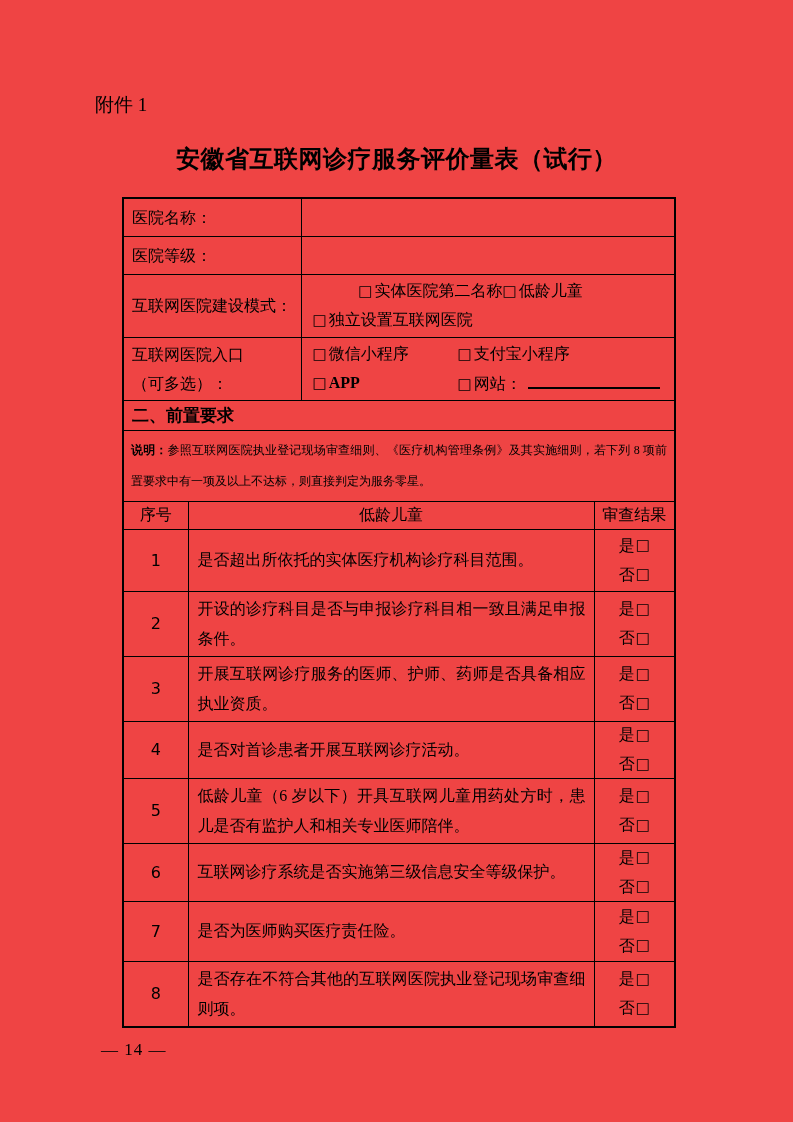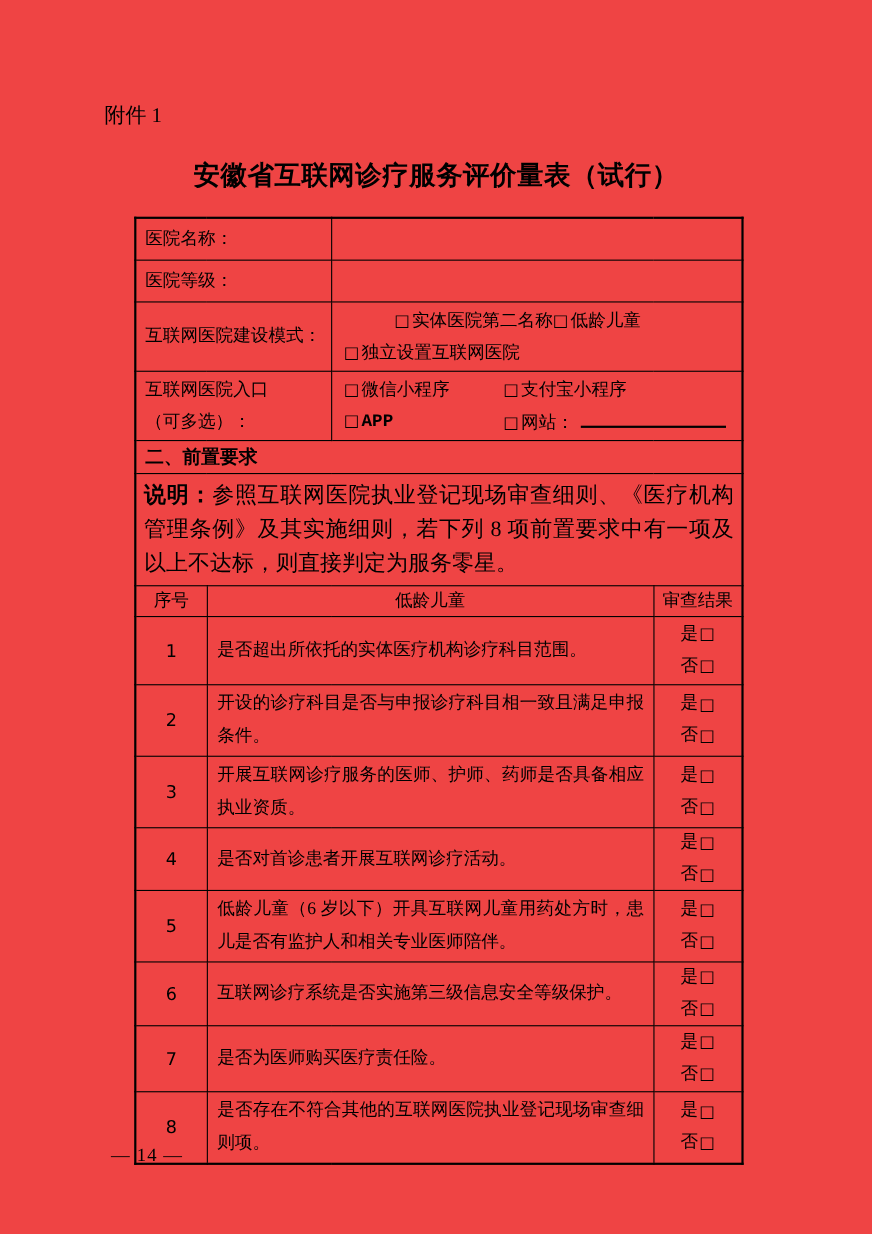--- a/index.html
+++ b/index.html
@@ -63,35 +63,35 @@
   }
   .opt-first-wide  { min-width: 190px; text-align: right; }
   .opt-first-entry { min-width: 145px; }
   .cb {
     font-family: "DejaVu Sans", sans-serif;
     font-size: 15px;
     margin-right: 2px;
     line-height: 1;
   }
   .opt-app-label {
-    font-family: Liberation Mono, monospace;
+    font-family: Liberation Serif, serif;
     font-weight: bold;
   }
   .blank-line {
     display: inline-block;
     width: 132px;
     height: 15px;
     border-bottom: 2px solid #000;
     margin-left: 6px;
   }
   td.note-cell {
     padding: 4px 7px;
     line-height: 31px;
     text-align: justify;
-    font-size: 20px;
+    font-size: 12px;
   }
   .note-label { font-weight: bold; }
   tr.col-head td {
     text-align: center;
     font-size: 16px;
     padding: 2px 2px;
   }
   td.item-no {
     text-align: center;
     font-family: "DejaVu Sans", sans-serif;

